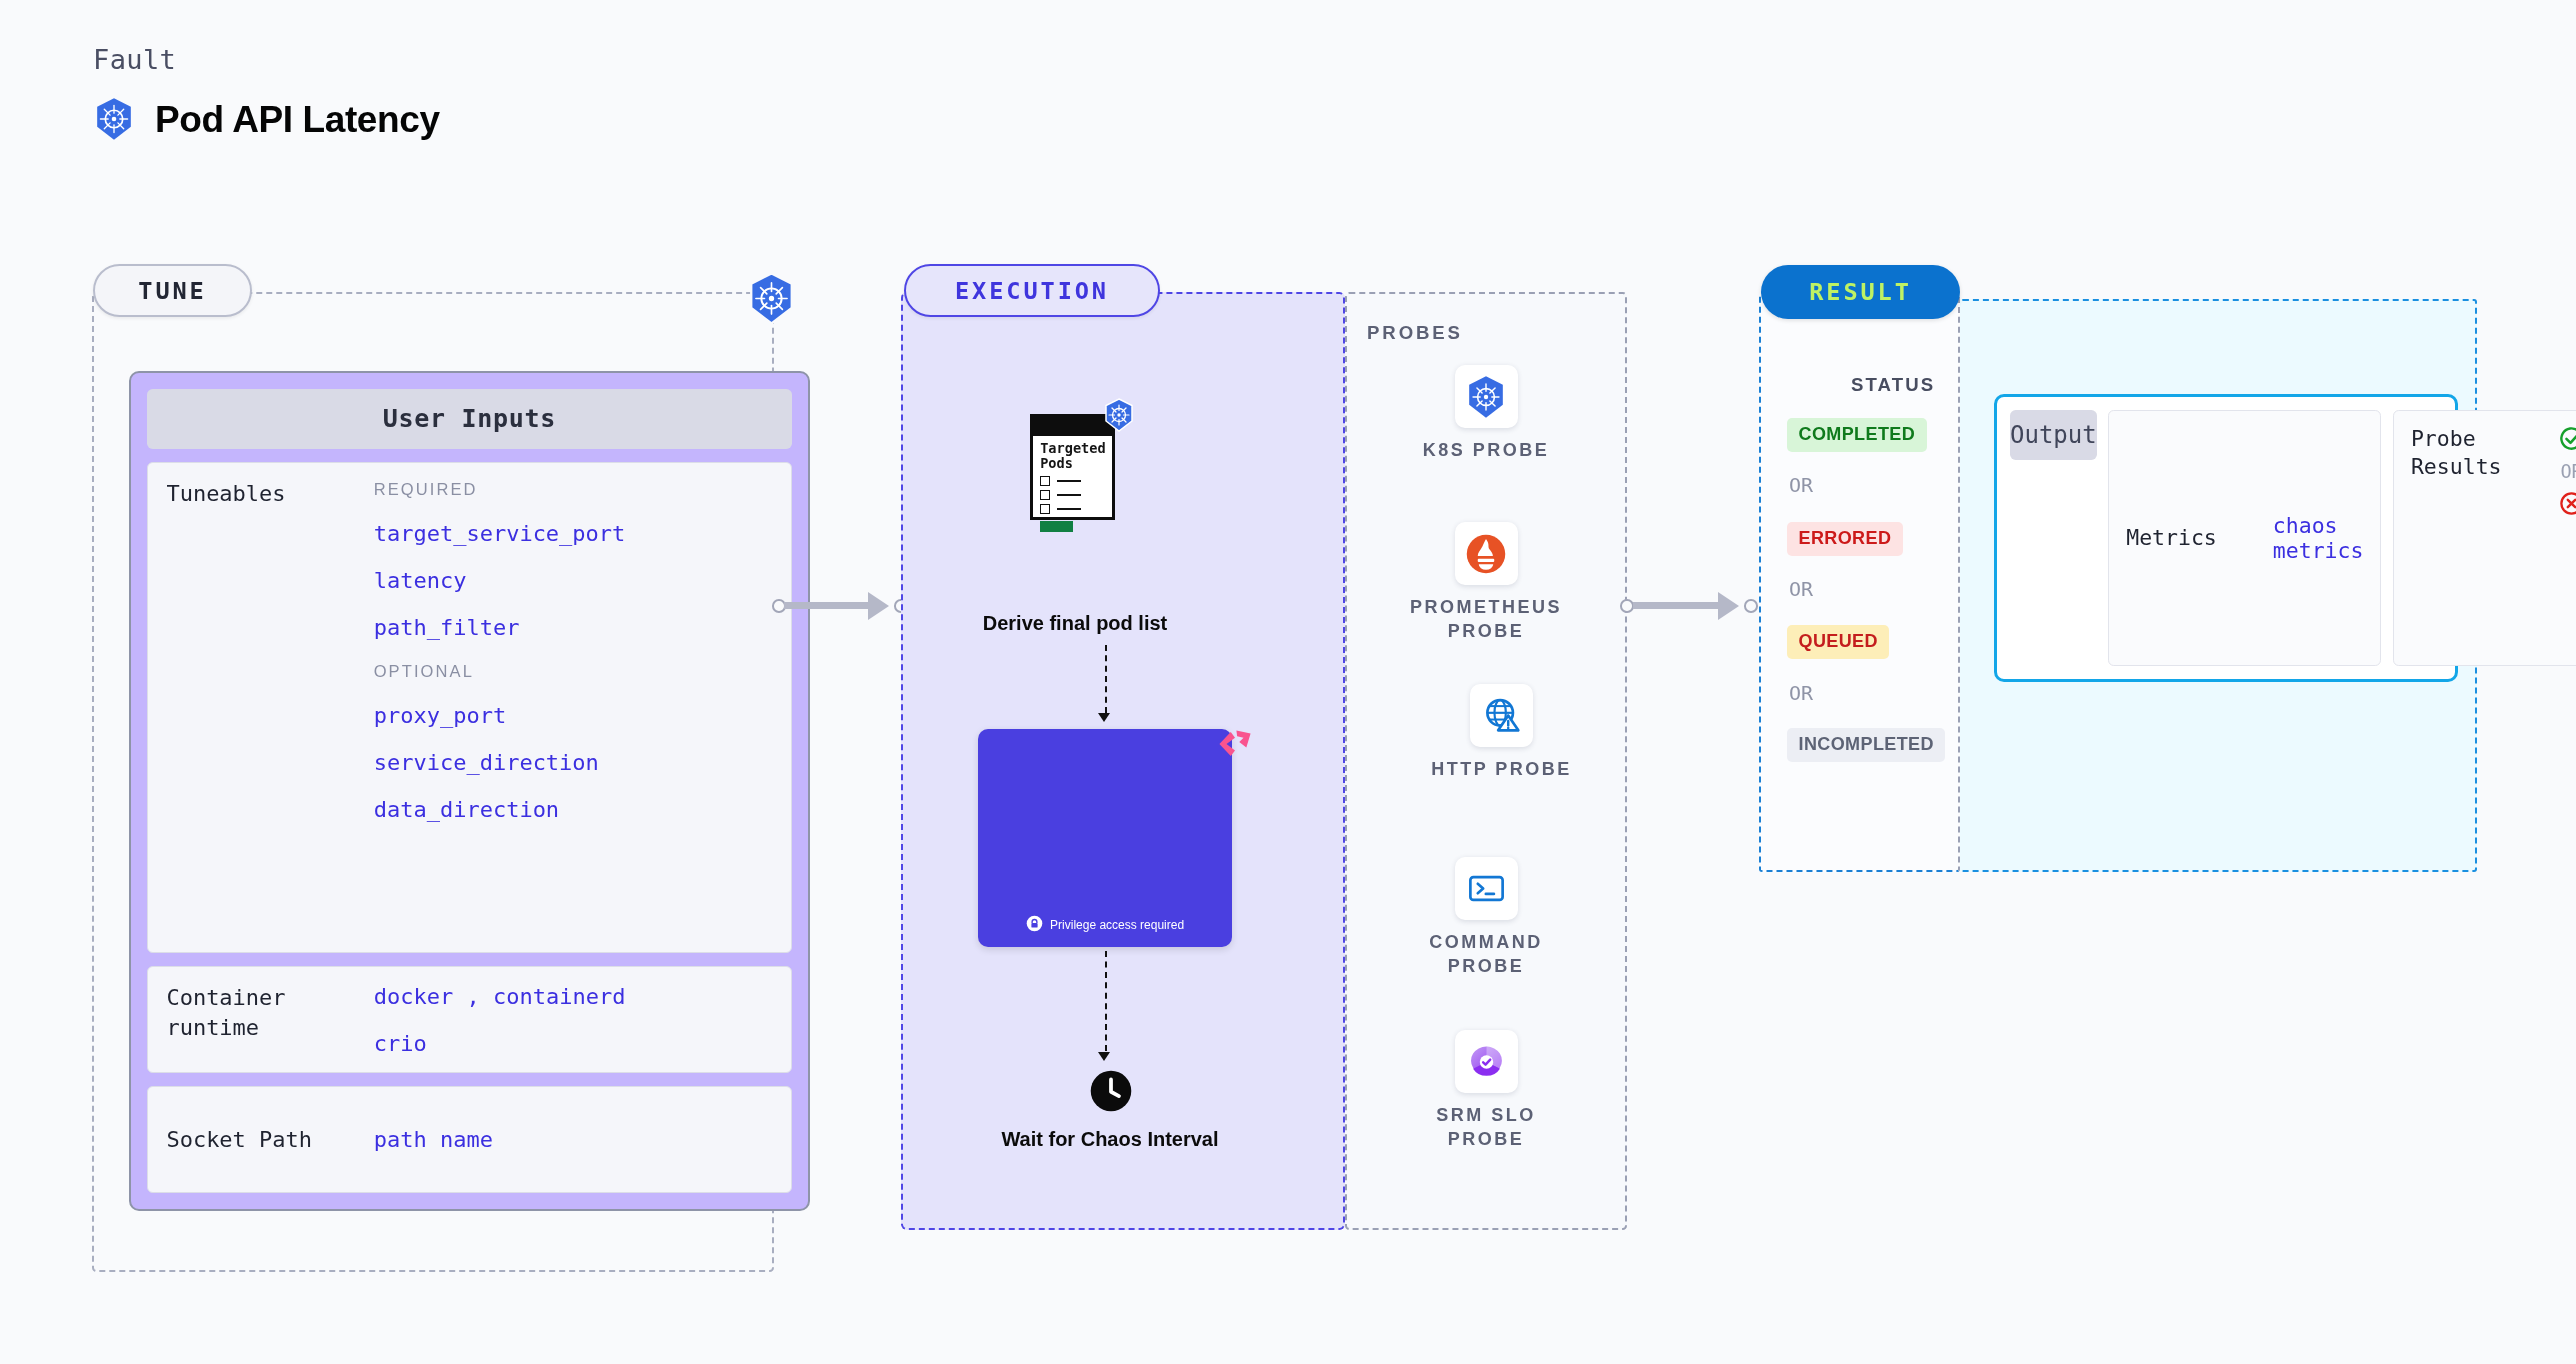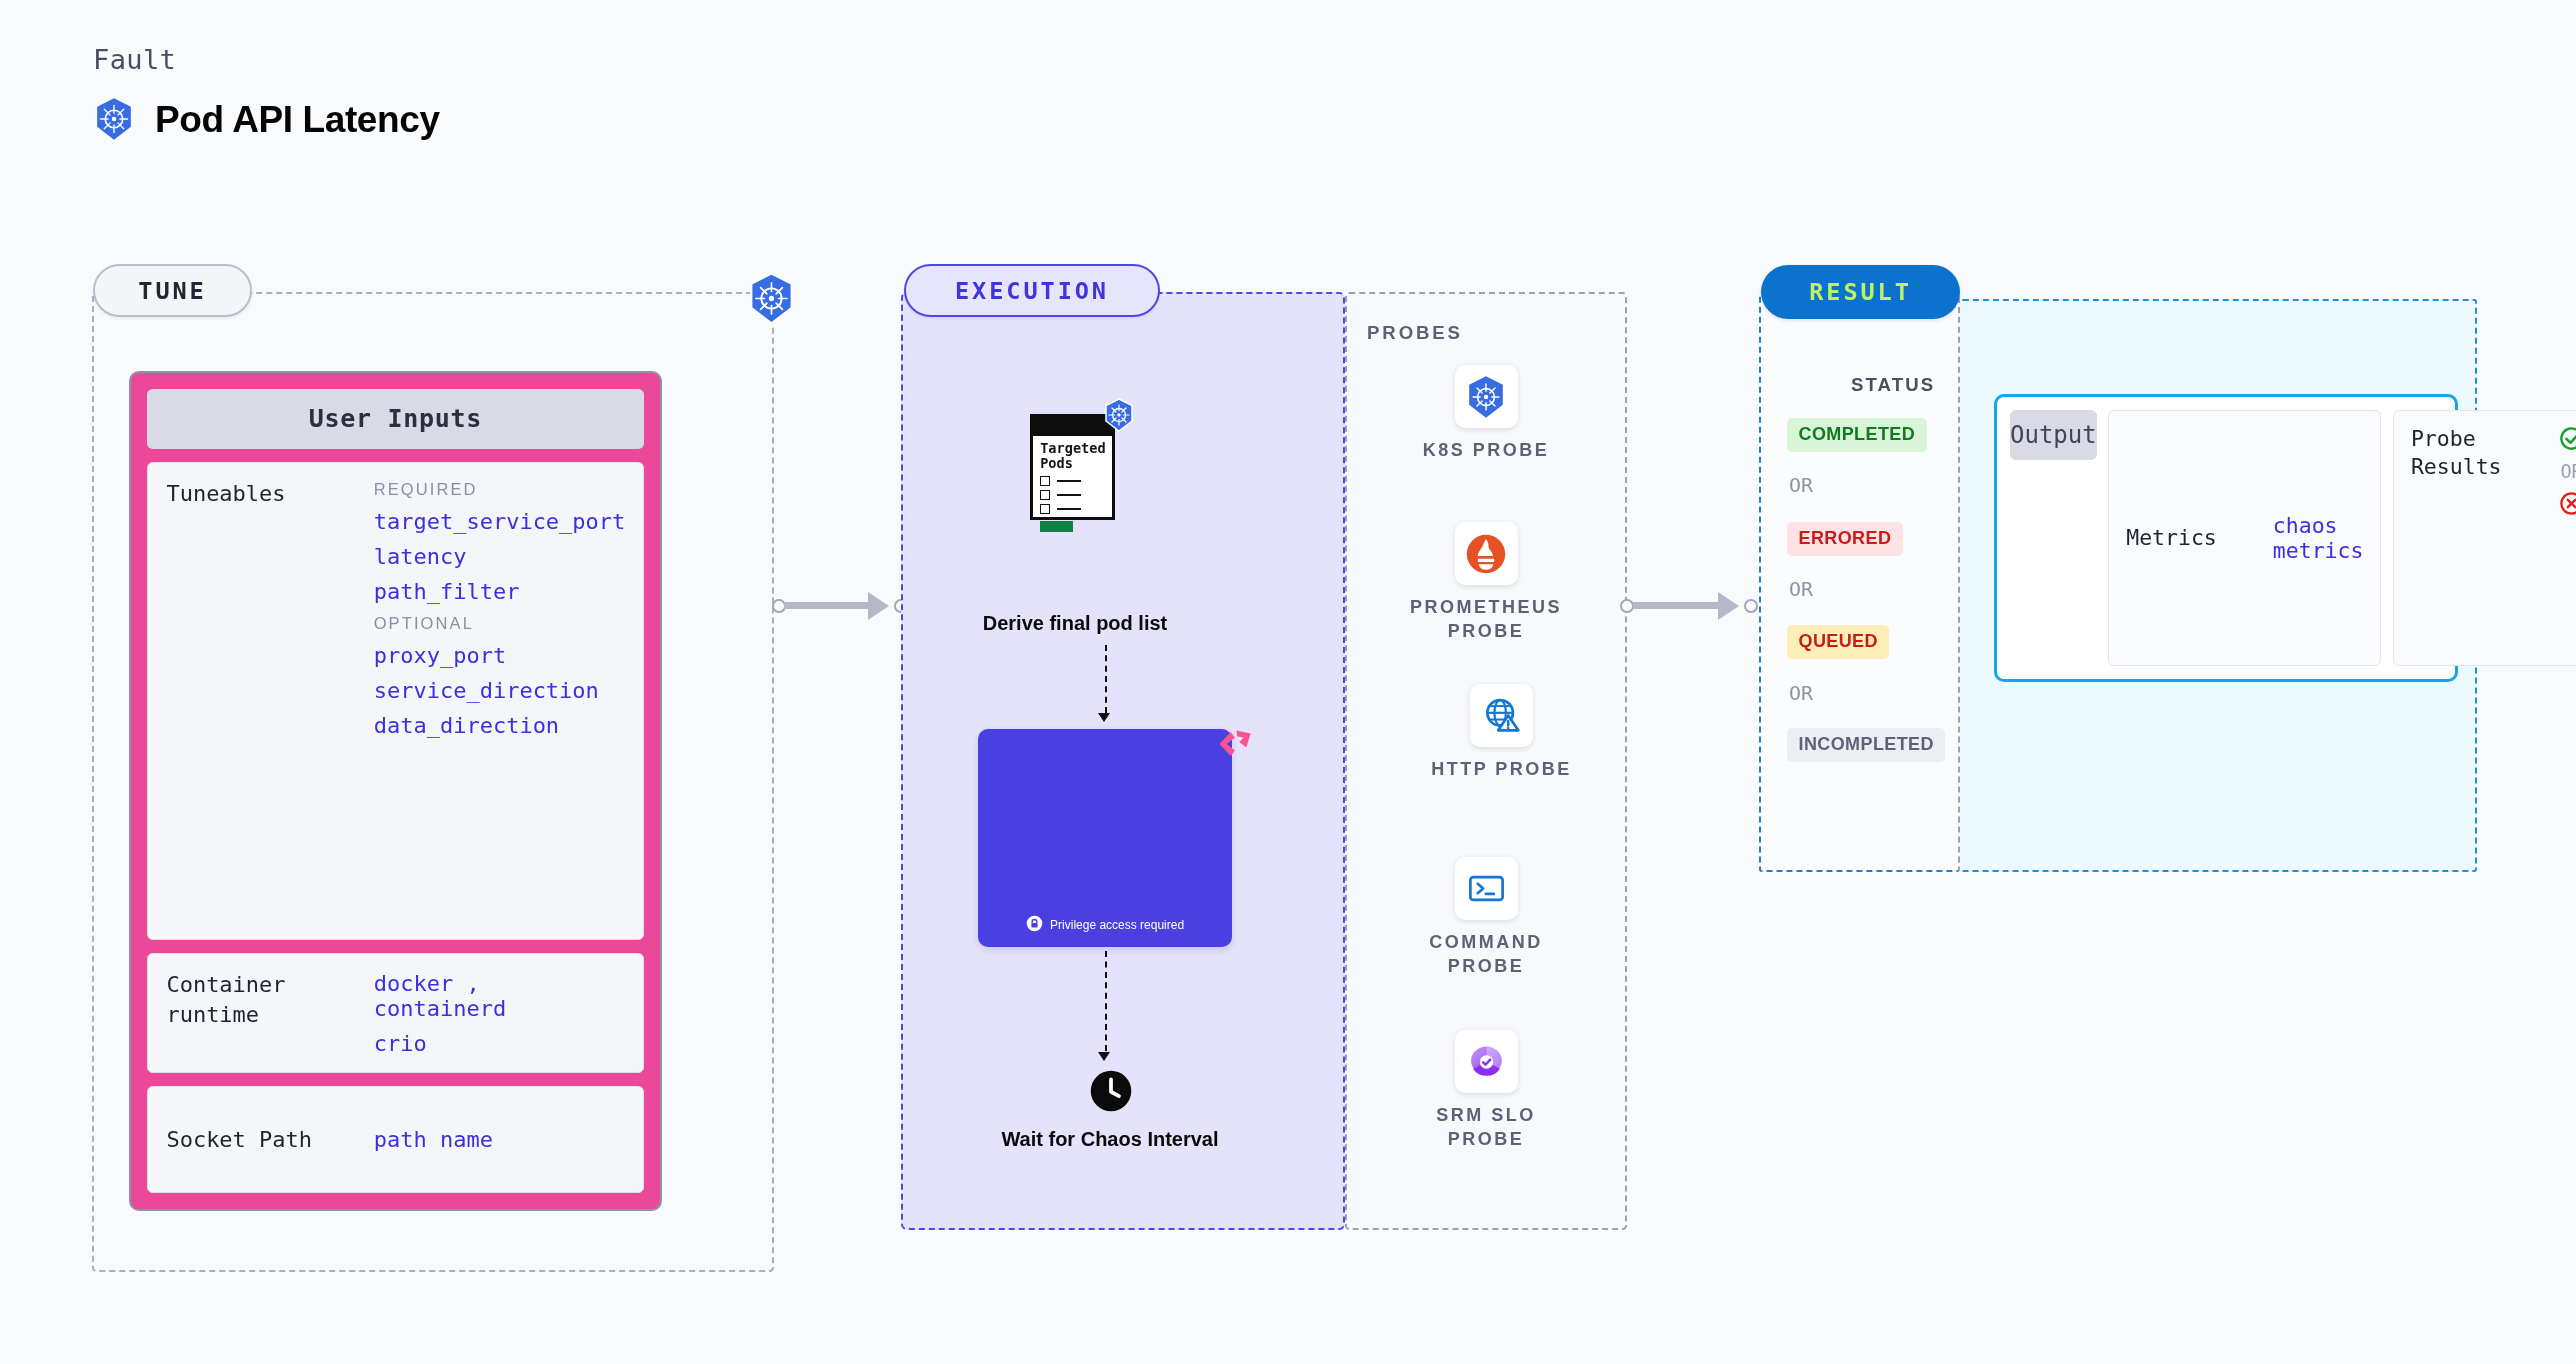--- a/index.html
+++ b/index.html
@@ -70,39 +70,39 @@
     border: 2.9px dashed #1a7fd4; border-right: 2.1px dashed #9aa0b4; border-radius: 2.9px;
     background: #fbfcfe;
   }
   #result-right {
     position: absolute; left: 1960px; top: 299px; width: 517px; height: 573px;
     border: 2.9px dashed #1a8fe0; border-left: none; border-radius: 2.9px; background: #ecfaff;
   }
 
   
   #user-inputs-card {
-    position: absolute; left: 129px; top: 371px; width: 533px; height: 840px;
-    background: #ec4899; border: 2.1px solid #8e94a8; border-radius: 10px;
+    position: absolute; left: 129px; top: 371px; width: 681px; height: 840px;
+    background: #c4b5fd; border: 2.1px solid #8e94a8; border-radius: 10px;
     padding: 15.8px; display: flex; flex-direction: column; gap: 13px;
   }
   .card-header {
     background: #d9dae6; border-radius: 5.7px; height: 60px;
     display: flex; align-items: center; justify-content: center;
     font-family: "DejaVu Sans Mono", monospace; font-size: 25px; font-weight: 700;
     color: #2b2f3e; letter-spacing: 0.7px;
   }
   .row-box {
     background: #f5f6fa; border: 1.4px solid #dcdee8; border-radius: 5.7px;
     padding: 15.8px 18.6px; display: flex; gap: 14.3px;
   }
   .row-label {
     font-family: "DejaVu Sans Mono", monospace; font-size: 22px; color: #1f2330;
     width: 193px; flex-shrink: 0; line-height: 1.35;
   }
-  .row-values { display: flex; flex-direction: column; gap: 10px; padding-top: 1.4px; }
+  .row-values { display: flex; flex-direction: column; gap: 22px; padding-top: 1.4px; }
   .group-label {
     font-size: 16.5px; letter-spacing: 2.1px; color: #8a8fa3; font-weight: 500;
     font-family: "Liberation Sans", sans-serif;
   }
   .tune-val {
     font-family: "DejaVu Sans Mono", monospace; font-size: 22px; color: #3b2fe0; font-weight: 500;
   }
   .val-line { font-family: "DejaVu Sans Mono", monospace; font-size: 22px; color: #3b2fe0; font-weight: 500; }
   .sep { color: #3b2fe0; }
   .or-lite { color: #3a9ae8; }

